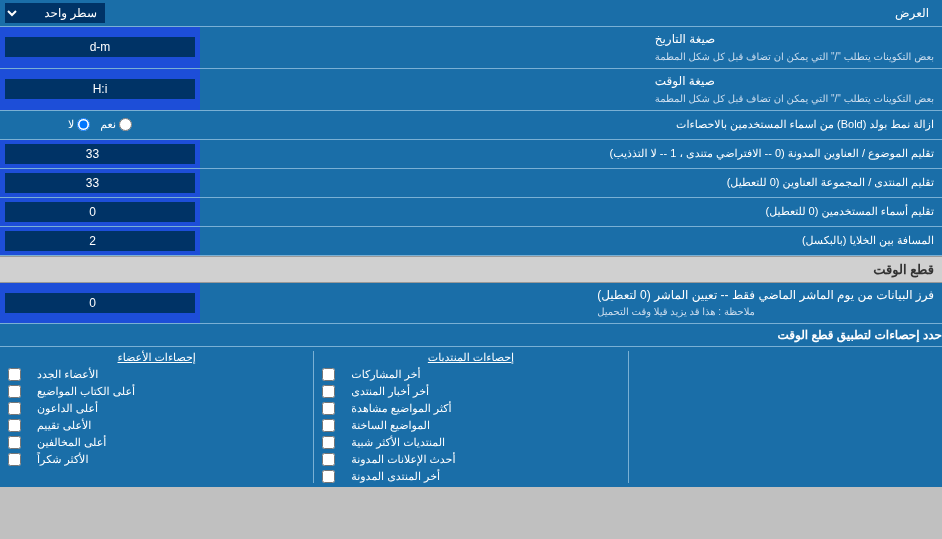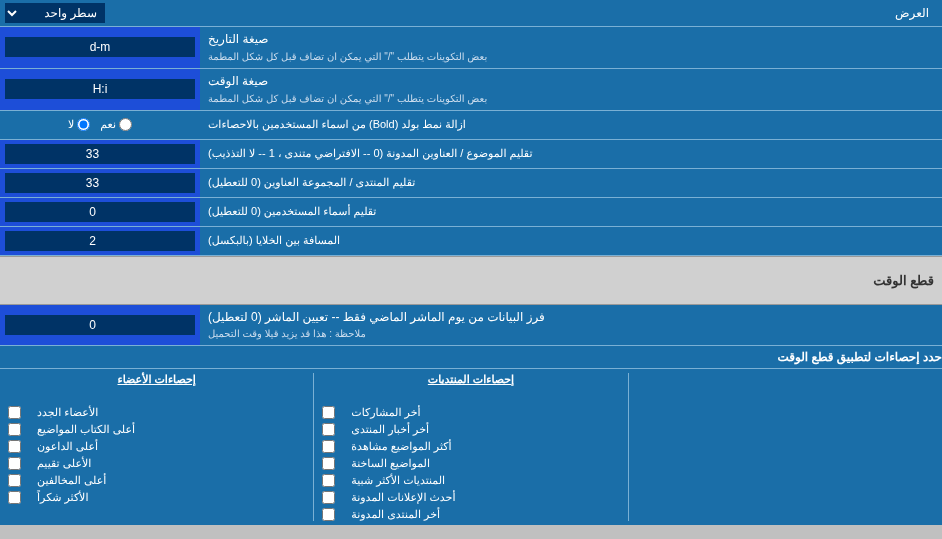--- a/index.html
+++ b/index.html
@@ -15,21 +15,21 @@
       border-bottom: 1px solid #7ab0d4;
     }
     .label-cell {
       background: #1a6ea8;
       color: #fff;
       padding: 4px 8px;
       flex: 1;
       text-align: right;
       display: flex;
       align-items: center;
-      justify-content: flex-end;
+      justify-content: flex-start;
       font-size: 11px;
       line-height: 1.4;
       min-height: 28px;
     }
     .input-cell {
       background: #1d4ed8;
       padding: 3px 5px;
       width: 200px;
       display: flex;
       align-items: center;
@@ -43,21 +43,21 @@
       border: none;
       padding: 3px 5px;
       font-size: 12px;
       text-align: center;
       direction: ltr;
     }
     .section-header {
       background: #d0d0d0;
       color: #333;
       font-weight: bold;
-      padding: 16px 8px;
+      padding: 5px 8px;
       text-align: right;
       width: 100%;
       font-size: 13px;
       border-bottom: 1px solid #999;
       border-top: 1px solid #999;
     }
     .top-header {
       display: flex;
       justify-content: space-between;
       align-items: center;
@@ -113,24 +113,24 @@
       padding: 4px 8px;
     }
     .checkbox-col {
       flex: 1;
       display: flex;
       flex-direction: column;
       gap: 4px;
     }
     .checkbox-col-header {
       color: #fff;
-      font-weight: bold;
+      font-weight: normal;
       font-size: 11px;
       text-align: center;
-      margin-bottom: 16px;
+      margin-bottom: 0;
       text-decoration: underline;
     }
     .checkbox-item {
       display: flex;
       align-items: center;
       gap: 16px;
       color: #fff;
       font-size: 11px;
       justify-content: flex-end;
     }

